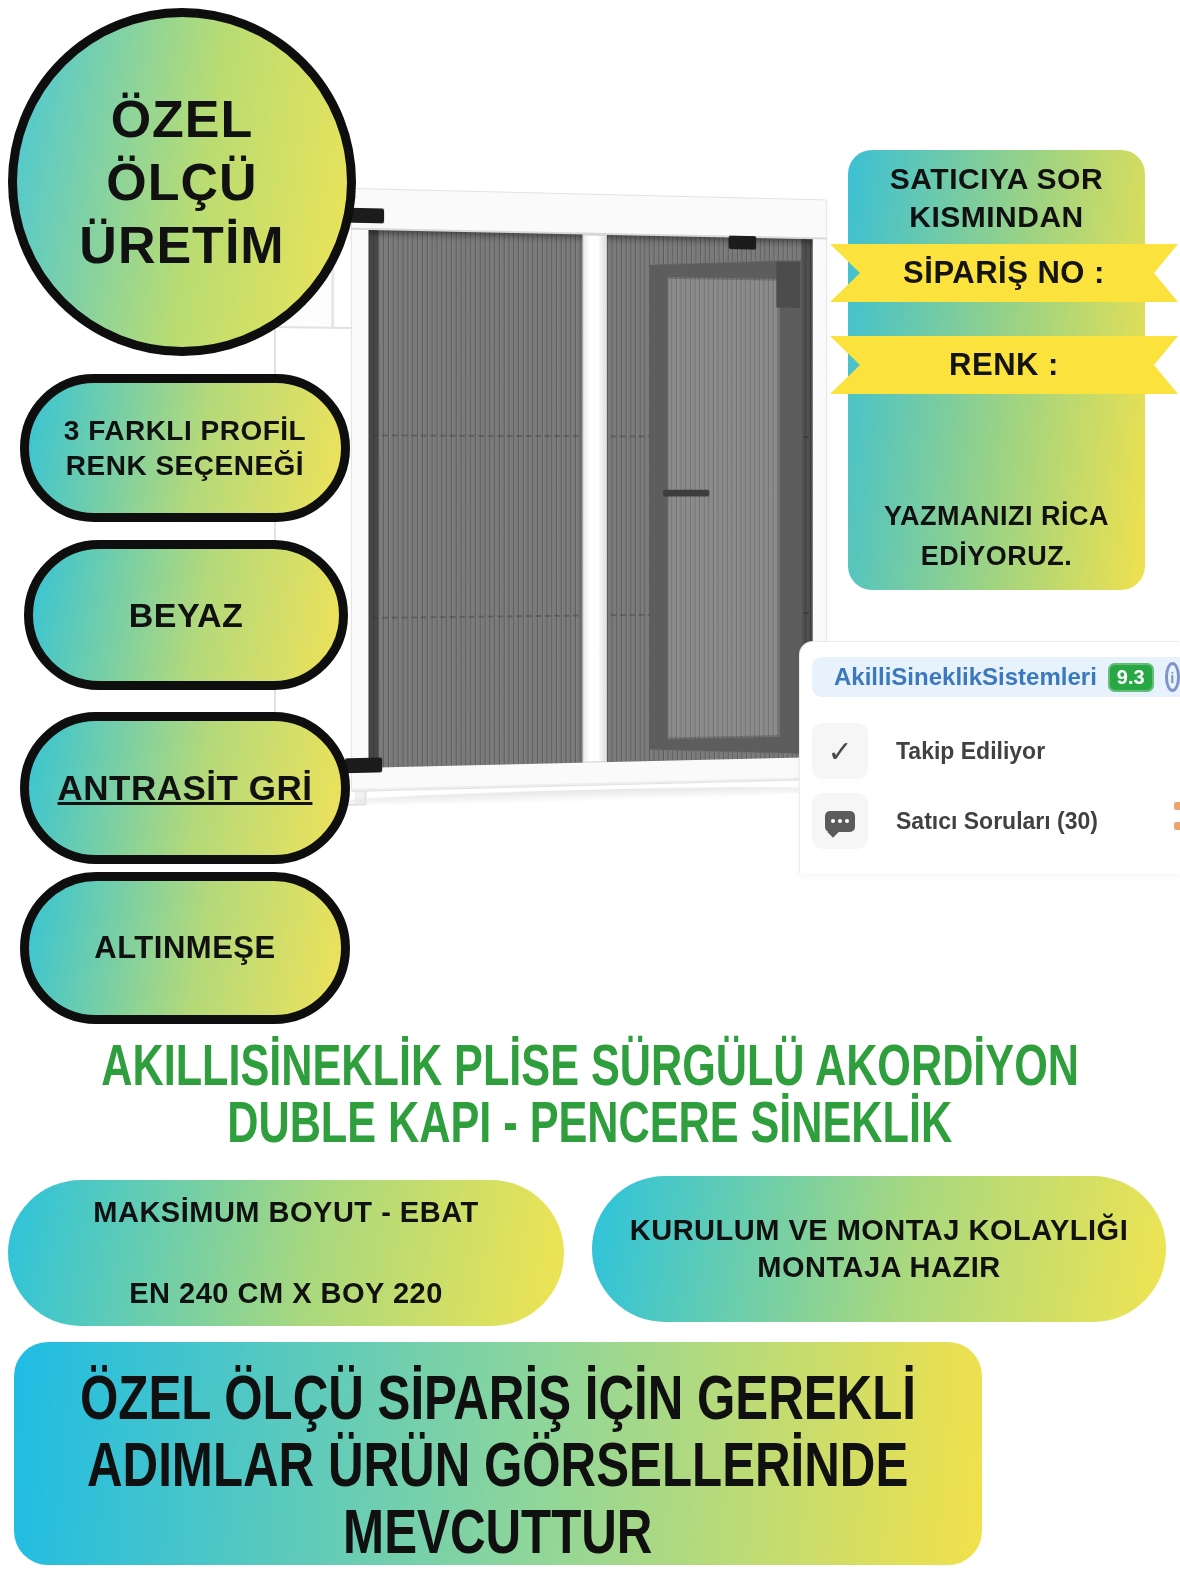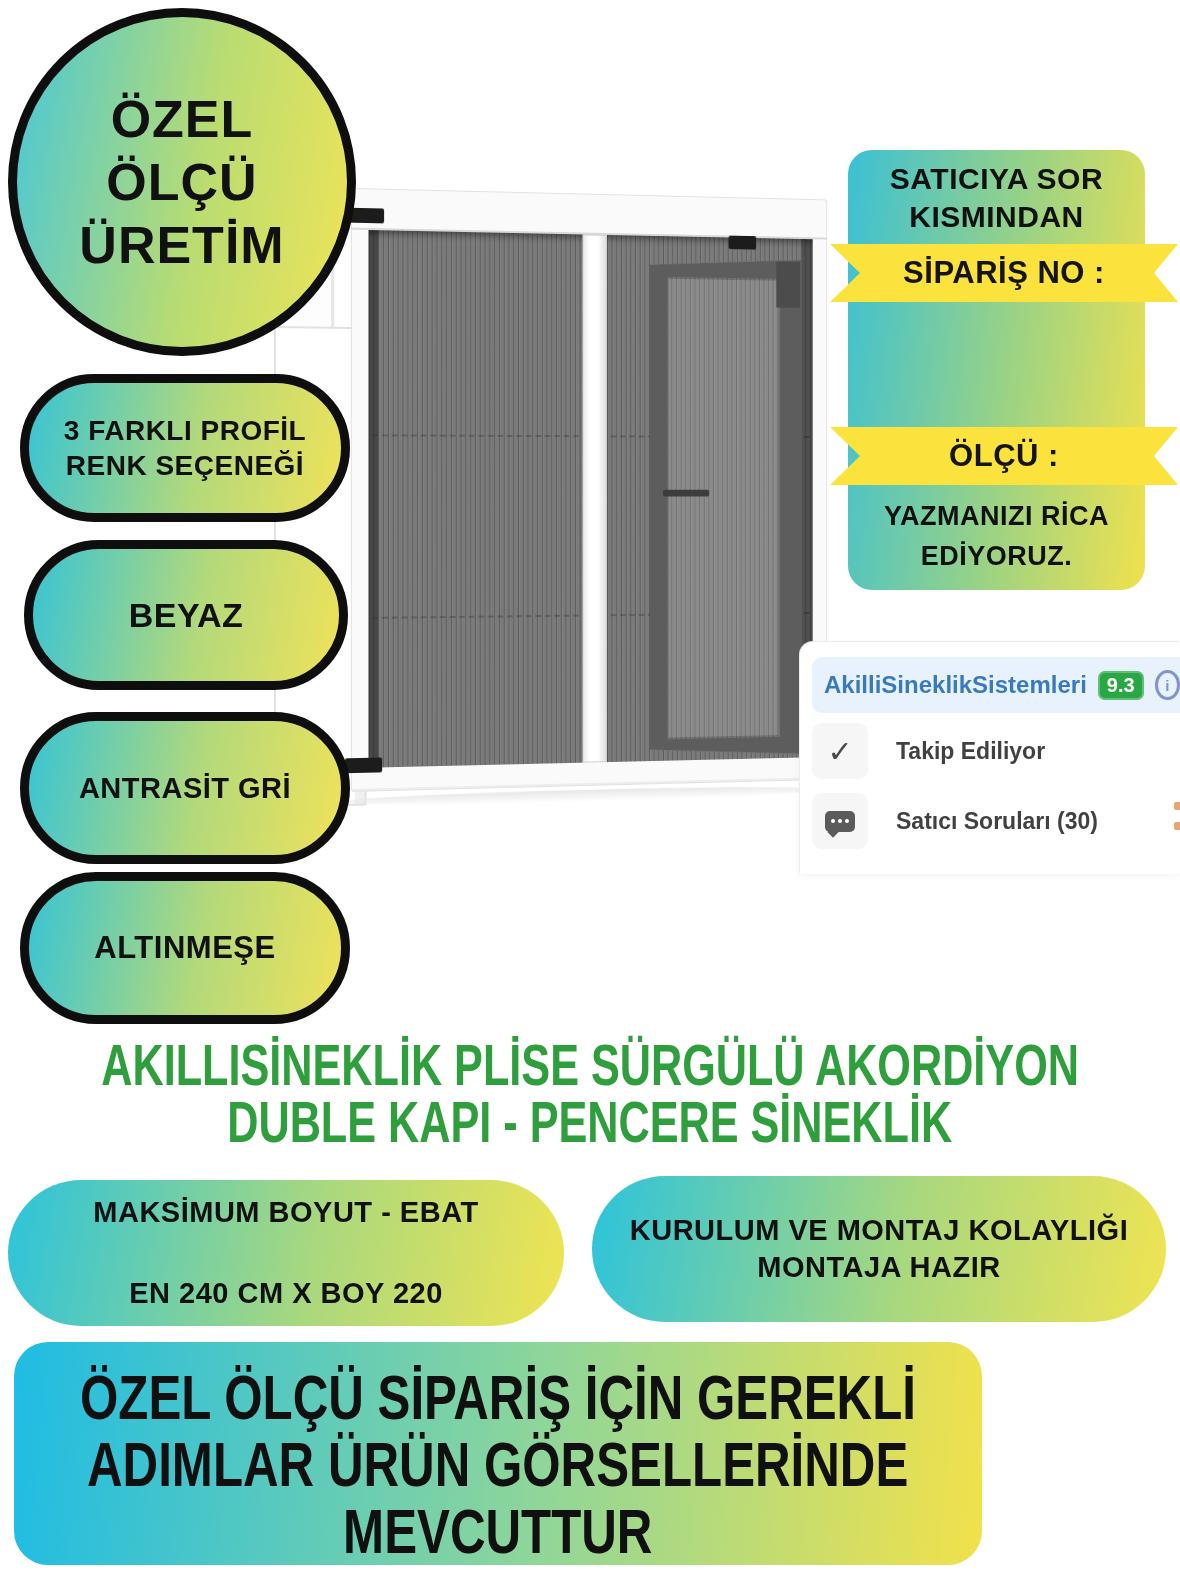--- a/index.html
+++ b/index.html
@@ -15,21 +15,21 @@
     border:9px solid #0e0e0e;z-index:8;
     background:linear-gradient(100deg,#49c7d7 0%,#b9dc72 55%,#efe457 100%);
     font-weight:bold;font-size:52px;line-height:63px;letter-spacing:1px;}
 
   
   .pill{border:9px solid #0e0e0e;border-radius:999px;z-index:8;
     background:linear-gradient(100deg,#38c4d4 0%,#b4d97a 55%,#efe25a 100%);
     font-weight:bold;letter-spacing:.5px;}
   #pill-profil{left:20px;top:374px;width:312px;height:130px;font-size:28px;line-height:35px;}
   #pill-beyaz{left:24px;top:540px;width:306px;height:132px;font-size:34px;}
-  #pill-antrasit{left:20px;top:712px;width:312px;height:134px;font-size:29px;}
+  #pill-antrasit{left:20px;top:712px;width:312px;height:134px;font-size:35px;text-decoration:underline;}
   #pill-altinmese{left:20px;top:872px;width:312px;height:134px;font-size:31px;}
 
   
   #photo{left:272px;top:148px;width:600px;height:668px;z-index:2;}
   #photo .persp{position:relative;width:100%;height:100%;
     transform:perspective(1500px) rotateY(7deg);transform-origin:left center;}
   .wall-strip{left:2px;top:40px;width:58px;height:145px;background:#fdfdfd;border-right:3px solid #e6e6e6;}
   .back-sash{left:2px;top:178px;width:90px;height:478px;background:#ffffff;border:2px solid #e1e1e1;
     box-shadow:inset -10px 0 0 #f0f0f0;}
   .frame{left:80px;top:38px;width:506px;height:608px;background:#fafafa;border-radius:3px;
@@ -70,22 +70,22 @@
     clip-path:polygon(0 0,100% 0,calc(100% - 24px) 50%,100% 100%,0 100%,30px 50%);
     display:flex;align-items:center;justify-content:center;
     font-weight:bold;font-size:31px;letter-spacing:.5px;color:#141414;}
   #ribbon-siparis{top:244px;}
   #ribbon-renk{top:336px;}
   #ribbon-olcu{top:427px;}
 
   
   #seller-card{left:800px;top:642px;width:380px;height:232px;background:#fff;z-index:7;
     border-top-left-radius:14px;box-shadow:-1px -1px 0 #ececec,0 2px 8px rgba(0,0,0,.05);}
-  #seller-row{position:absolute;left:12px;top:15px;right:0;height:56px;background:#e7f2fc;
-    border-radius:10px 0 0 10px;display:flex;align-items:center;gap:11px;padding-left:12px;}
+  #seller-row{position:absolute;left:12px;top:15px;right:0;height:40px;background:#e7f2fc;
+    border-radius:10px 0 0 10px;display:flex;align-items:center;gap:11px;padding-left:22px;}
   #seller-name{font-weight:bold;font-size:24px;color:#3a79bd;white-space:nowrap;}
   #seller-rating{background:#28a745;color:#fff;font-weight:bold;font-size:20px;
     border-radius:7px;padding:3px 9px;box-shadow:inset 0 0 0 2px rgba(255,255,255,.28);}
   #seller-info{width:24px;height:24px;border:3px solid #8194c9;border-radius:50%;color:#8194c9;
     font-weight:bold;font-size:15px;display:flex;align-items:center;justify-content:center;}
   .action-row{position:absolute;left:12px;display:flex;align-items:center;gap:28px;}
   #row-follow{top:81px;}
   #row-questions{top:151px;}
   .icon-box{width:56px;height:56px;background:#f6f6f6;border-radius:10px;
     display:flex;align-items:center;justify-content:center;}
@@ -179,22 +179,22 @@
       <div>KISMINDAN</div>
     </div>
     <div id="ask-footer">
       <div>YAZMANIZI RİCA</div>
       <div>EDİYORUZ.</div>
     </div>
   </div>
   <div id="ribbon-siparis" class="abs ribbon">
     <span>SİPARİŞ NO :</span>
   </div>
-  <div id="ribbon-olcu" class="abs ribbon">
-    <span>ÖLÇÜ :</span>
+  <div id="ribbon-renk" class="abs ribbon">
+    <span>RENK :</span>
   </div>
 
   <div id="seller-card" class="abs">
     <div id="seller-row">
       <span id="seller-name">AkilliSineklikSistemleri</span>
       <span id="seller-rating">9.3</span>
       <span id="seller-info">i</span>
     </div>
     <div id="row-follow" class="action-row">
       <span class="icon-box">

